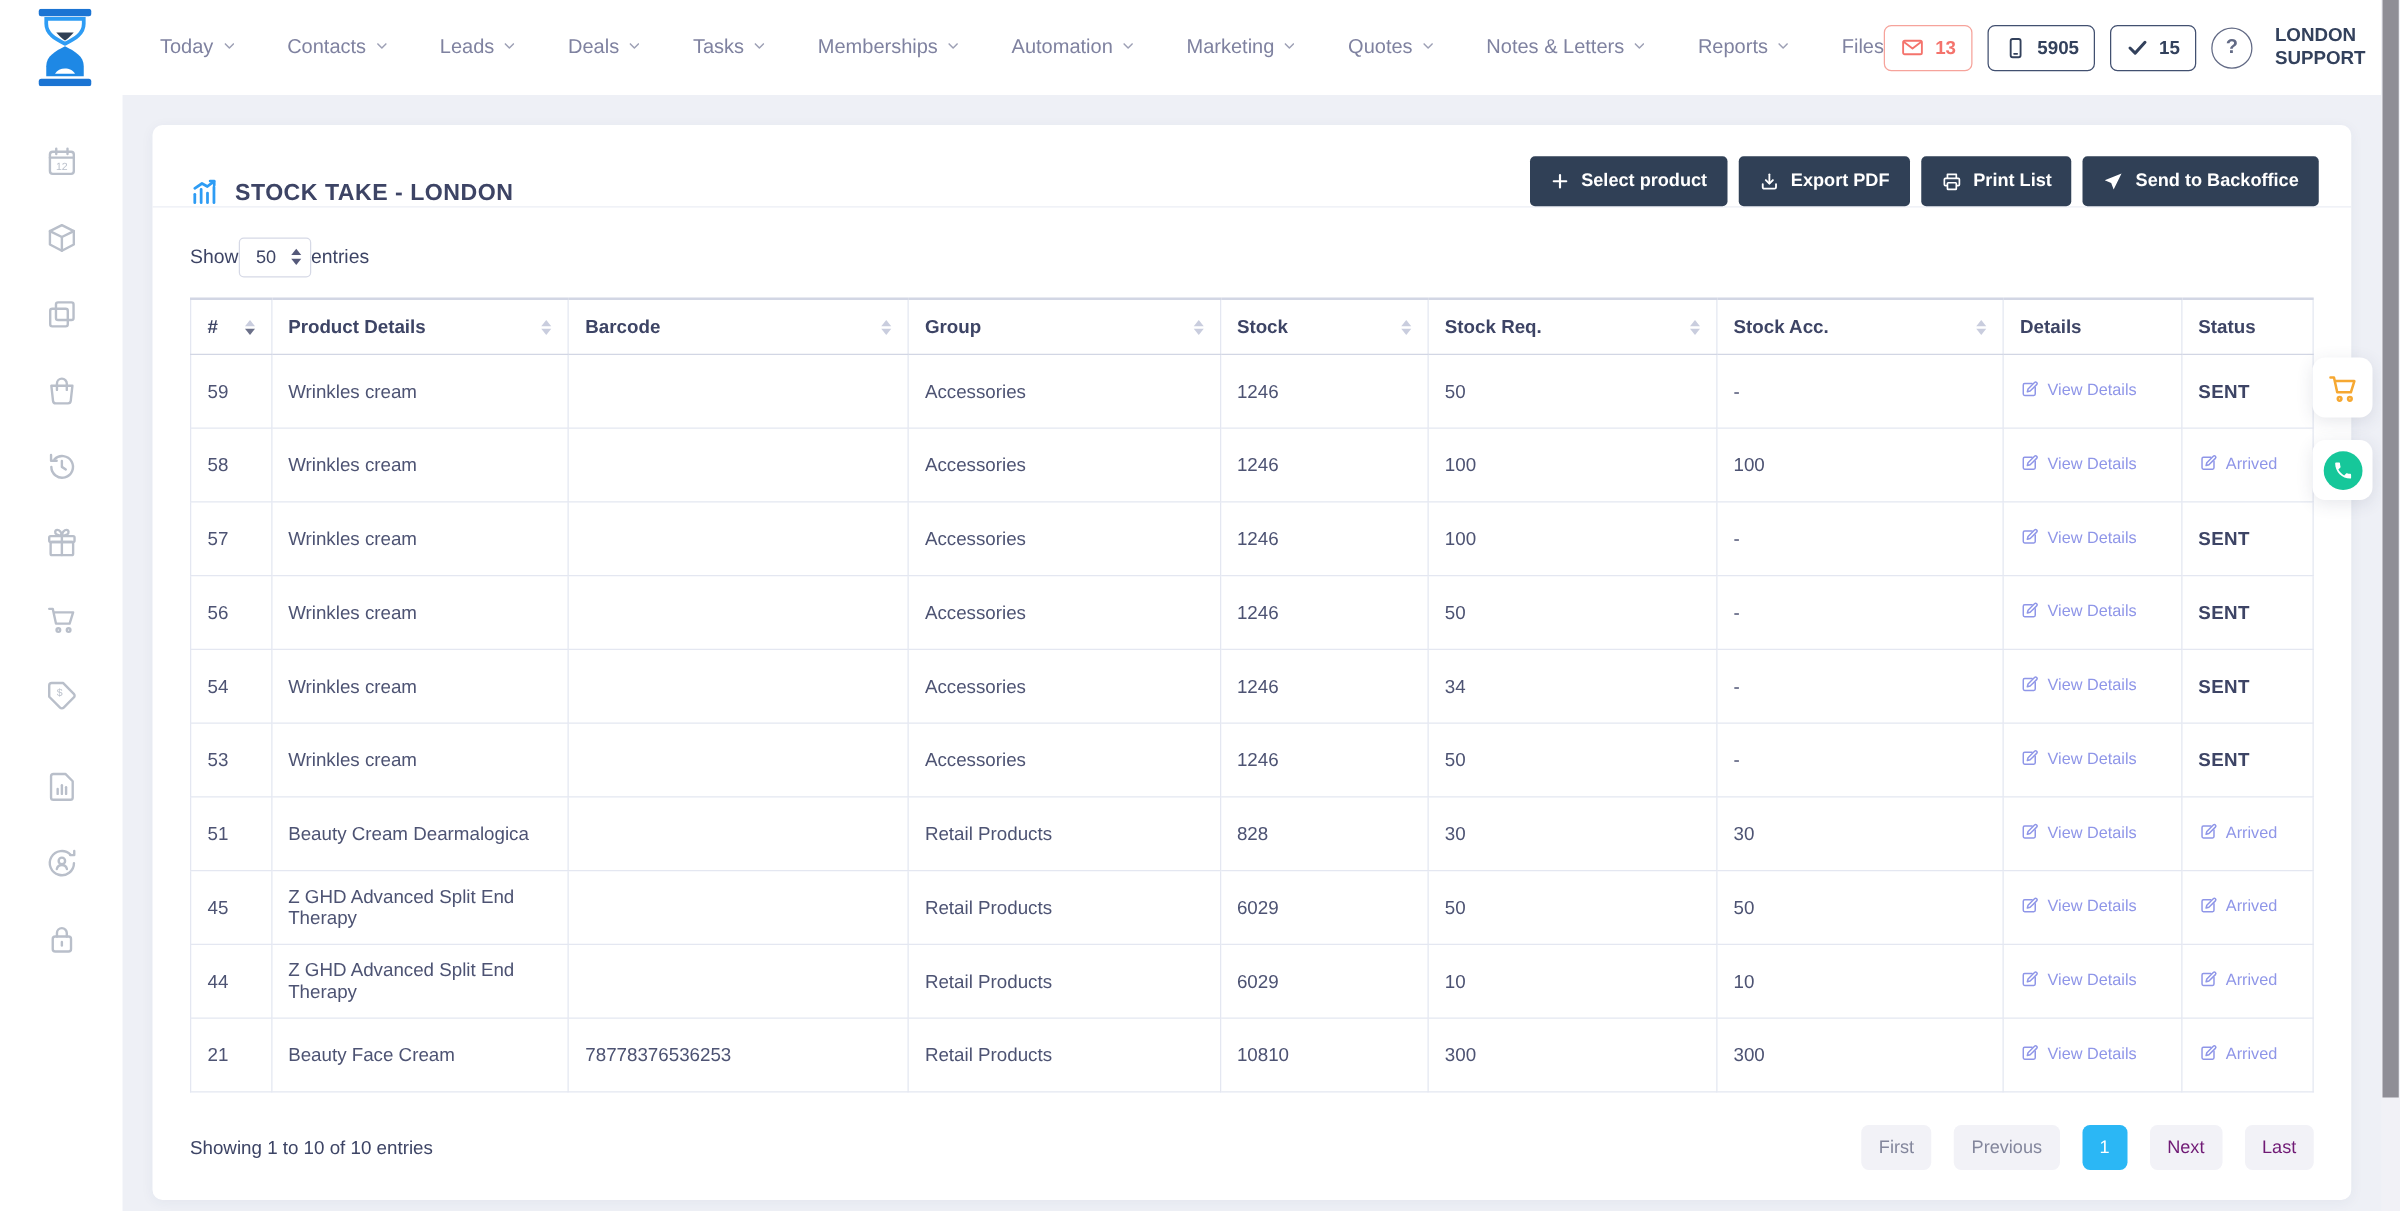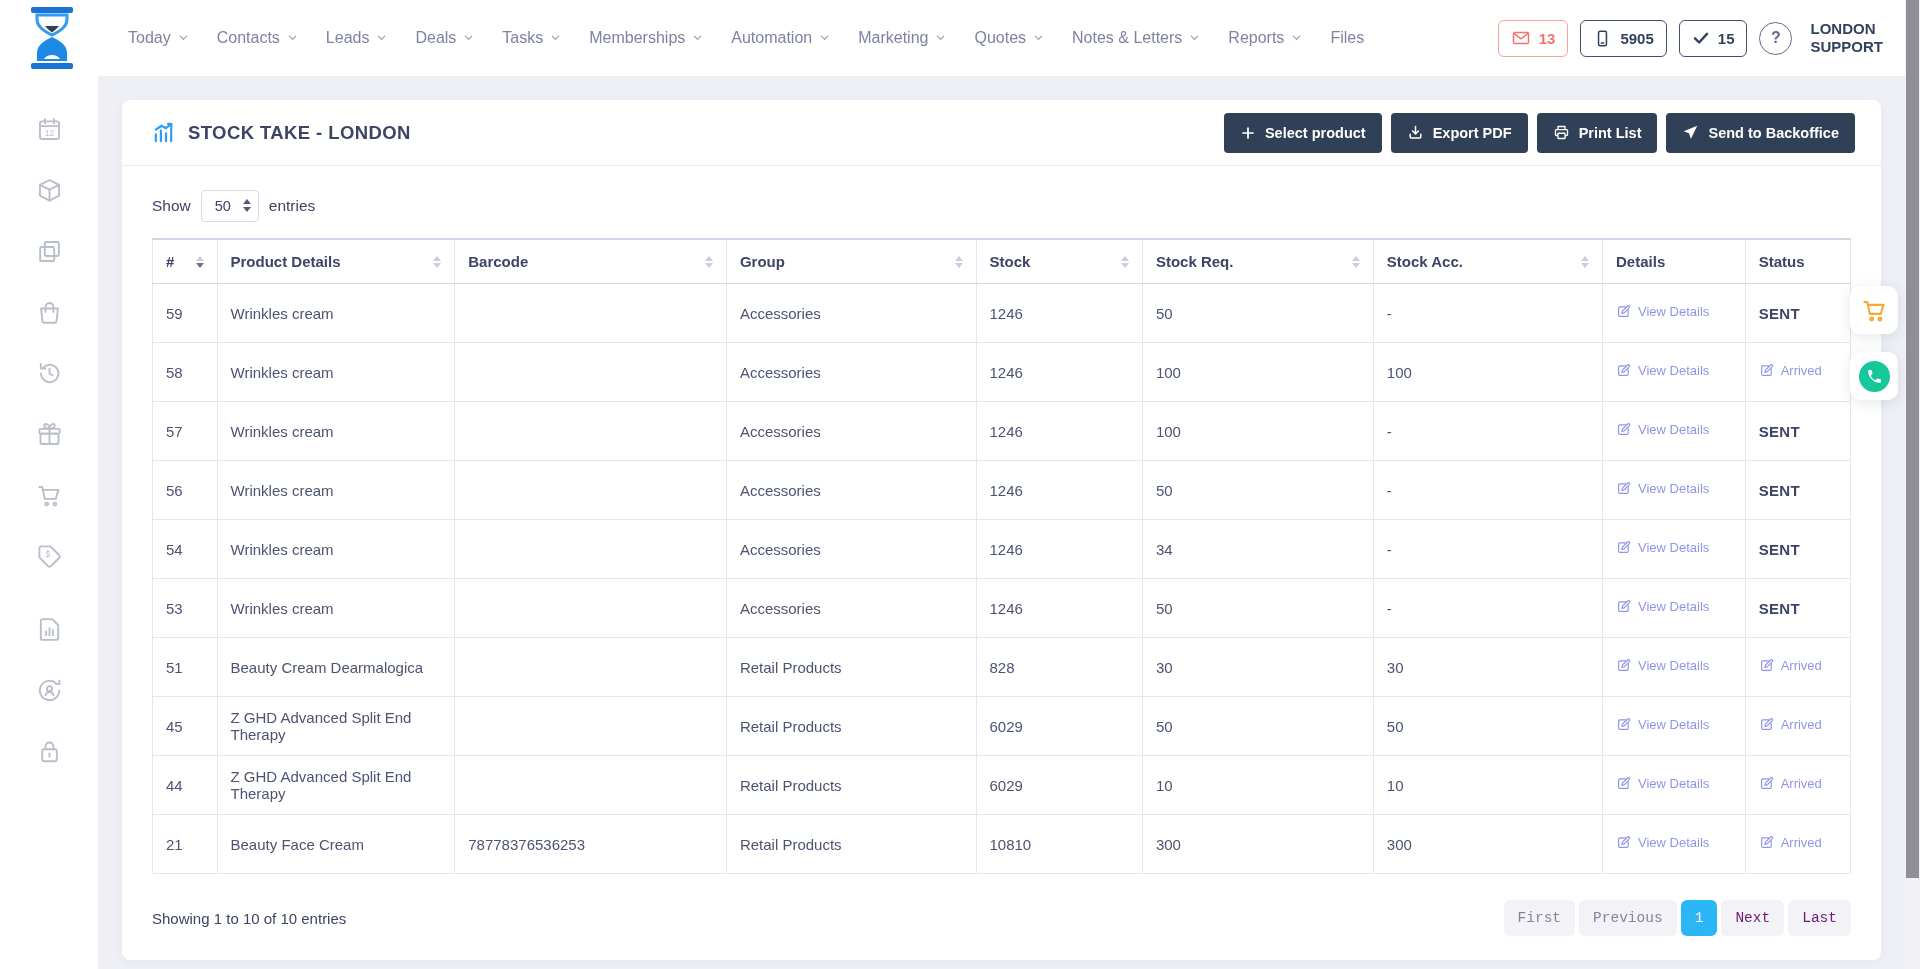--- a/index.html
+++ b/index.html
@@ -4,21 +4,21 @@
 <style>
   * { margin:0; padding:0; box-sizing:border-box; }
   html,body { background:#e4e6ee; }
   .stage { position:relative; width:1920px; height:969px; overflow:hidden;
            background:#eef0f6; font-family:"Liberation Sans", sans-serif; }
 
   
   .topbar { position:absolute; top:0; left:0; width:1905px; height:76px; background:#fff;
             display:flex; align-items:center; z-index:6; }
   .logo { margin-left:26px; width:52px; height:62px; flex:0 0 auto; }
-  .nav { display:flex; gap:28px; margin-left:50px; list-style:none; align-items:center; }
+  .nav { display:flex; gap:41px; margin-left:50px; list-style:none; align-items:center; }
   .nav-item { display:flex; align-items:center; gap:7px; color:#7f82a0; font-size:16px;
               white-space:nowrap; cursor:pointer; }
   .hdr-right { margin-left:auto; display:flex; align-items:center; gap:12px; margin-right:22px; }
   .search { display:flex; height:38px; border:1px solid #e3e5ee; border-radius:5px;
             overflow:hidden; width:220px; background:#fff; }
   .search input { border:0; outline:0; padding:0 14px; font-size:15.5px; color:#4d5373; width:100%;
                   font-family:"Liberation Sans",sans-serif; }
   .search input::placeholder { color:#8b8fa8; }
   .search-btn { width:46px; border-left:1px solid #e3e5ee; display:flex; align-items:center;
                 justify-content:center; cursor:pointer; background:#fff; }
@@ -36,30 +36,30 @@
   .sidebar { position:absolute; top:76px; left:0; width:98px; bottom:0; background:#fff;
              display:flex; flex-direction:column; align-items:center; padding-top:40px; gap:34px; }
   .sb-item { width:27px; height:27px; color:#b9bfca; cursor:pointer; }
   .sb-item svg { width:27px; height:27px; display:block; }
   .sb-item.group-gap { margin-top:12px; }
 
   
   .main { position:absolute; left:98px; top:76px; right:15px; bottom:0; padding:24px; }
   .card { background:#fff; border-radius:8px; height:860px; box-shadow:0 2px 10px rgba(40,50,90,.05);
           display:flex; flex-direction:column; }
-  .card-head { display:flex; align-items:center; justify-content:space-between;
+  .card-head { display:flex; align-items:flex-end; justify-content:space-between;
                padding:0 26px 0 30px; height:66px; border-bottom:1px solid #eceef5; flex:0 0 auto; }
   .title-wrap { display:flex; align-items:center; gap:13px; }
   .title { font-size:18.5px; font-weight:700; color:#3d4465; letter-spacing:.4px; }
   .actions { display:flex; gap:9px; }
   .btn { display:flex; align-items:center; gap:9px; background:#304056; color:#fff;
          font-size:14.5px; font-weight:600; padding:0 16px; height:40px; border:none;
          border-radius:4px; cursor:pointer; font-family:"Liberation Sans",sans-serif; }
 
-  .show-row { display:flex; align-items:center; gap:10px; padding:24px 30px 16px;
+  .show-row { display:flex; align-items:center; gap:0; padding:24px 30px 16px;
               font-size:15.5px; color:#3d4465; flex:0 0 auto;text-align:center; }
   .select { position:relative; width:58px; height:32px; border:1px solid #d6d9e6; border-radius:4px;
             display:flex; align-items:center; justify-content:center; font-size:14.5px;
             color:#3d4465; cursor:pointer; padding-right:14px; }
   .select .arrows { position:absolute; right:7px; top:8px; display:flex; flex-direction:column; gap:3px; }
   .tri-up   { width:0; height:0; border-left:4px solid transparent; border-right:4px solid transparent;
               border-bottom:5px solid #55597a; }
   .tri-down { width:0; height:0; border-left:4px solid transparent; border-right:4px solid transparent;
               border-top:5px solid #55597a; }
 
@@ -77,21 +77,21 @@
   .s-active.s-down { border-top-color:#6b7089; }
   td { color:#4d5373; font-size:15px; padding:8px 13px; height:59px; vertical-align:middle;
        overflow:hidden; }
   .link { color:#8f96e8; display:inline-flex; align-items:center; gap:7px; cursor:pointer;
           font-size:13px; white-space:nowrap; }
   .link svg { width:15px; height:15px; flex:0 0 auto; }
   .status-sent { font-weight:700; color:#3d4465; letter-spacing:.3px; font-size:15px; }
 
   .card-foot { display:flex; align-items:center; justify-content:space-between;
                padding:26px 30px; font-size:15px; color:#3d4465; flex:0 0 auto; }
-  .pager { display:flex; gap:4px;font-family:Liberation Mono, monospace; }
+  .pager { display:flex; gap:18px; }
   .pill { padding:10px 14px; border-radius:6px; background:#f2f2f7; color:#83869c;
           font-size:14.5px; cursor:pointer; }
   .pill.active { background:#2bb7f5; color:#fff; }
   .pill.muted { color:#701a75; }
 
   
   .float-btn { position:absolute; width:48px; height:48px; background:#fff; border-radius:10px;
                box-shadow:0 3px 14px rgba(50,60,90,.12); display:flex; align-items:center;
                justify-content:center; z-index:8; cursor:pointer; }
   #float-cart  { right:22px; top:286px; }

